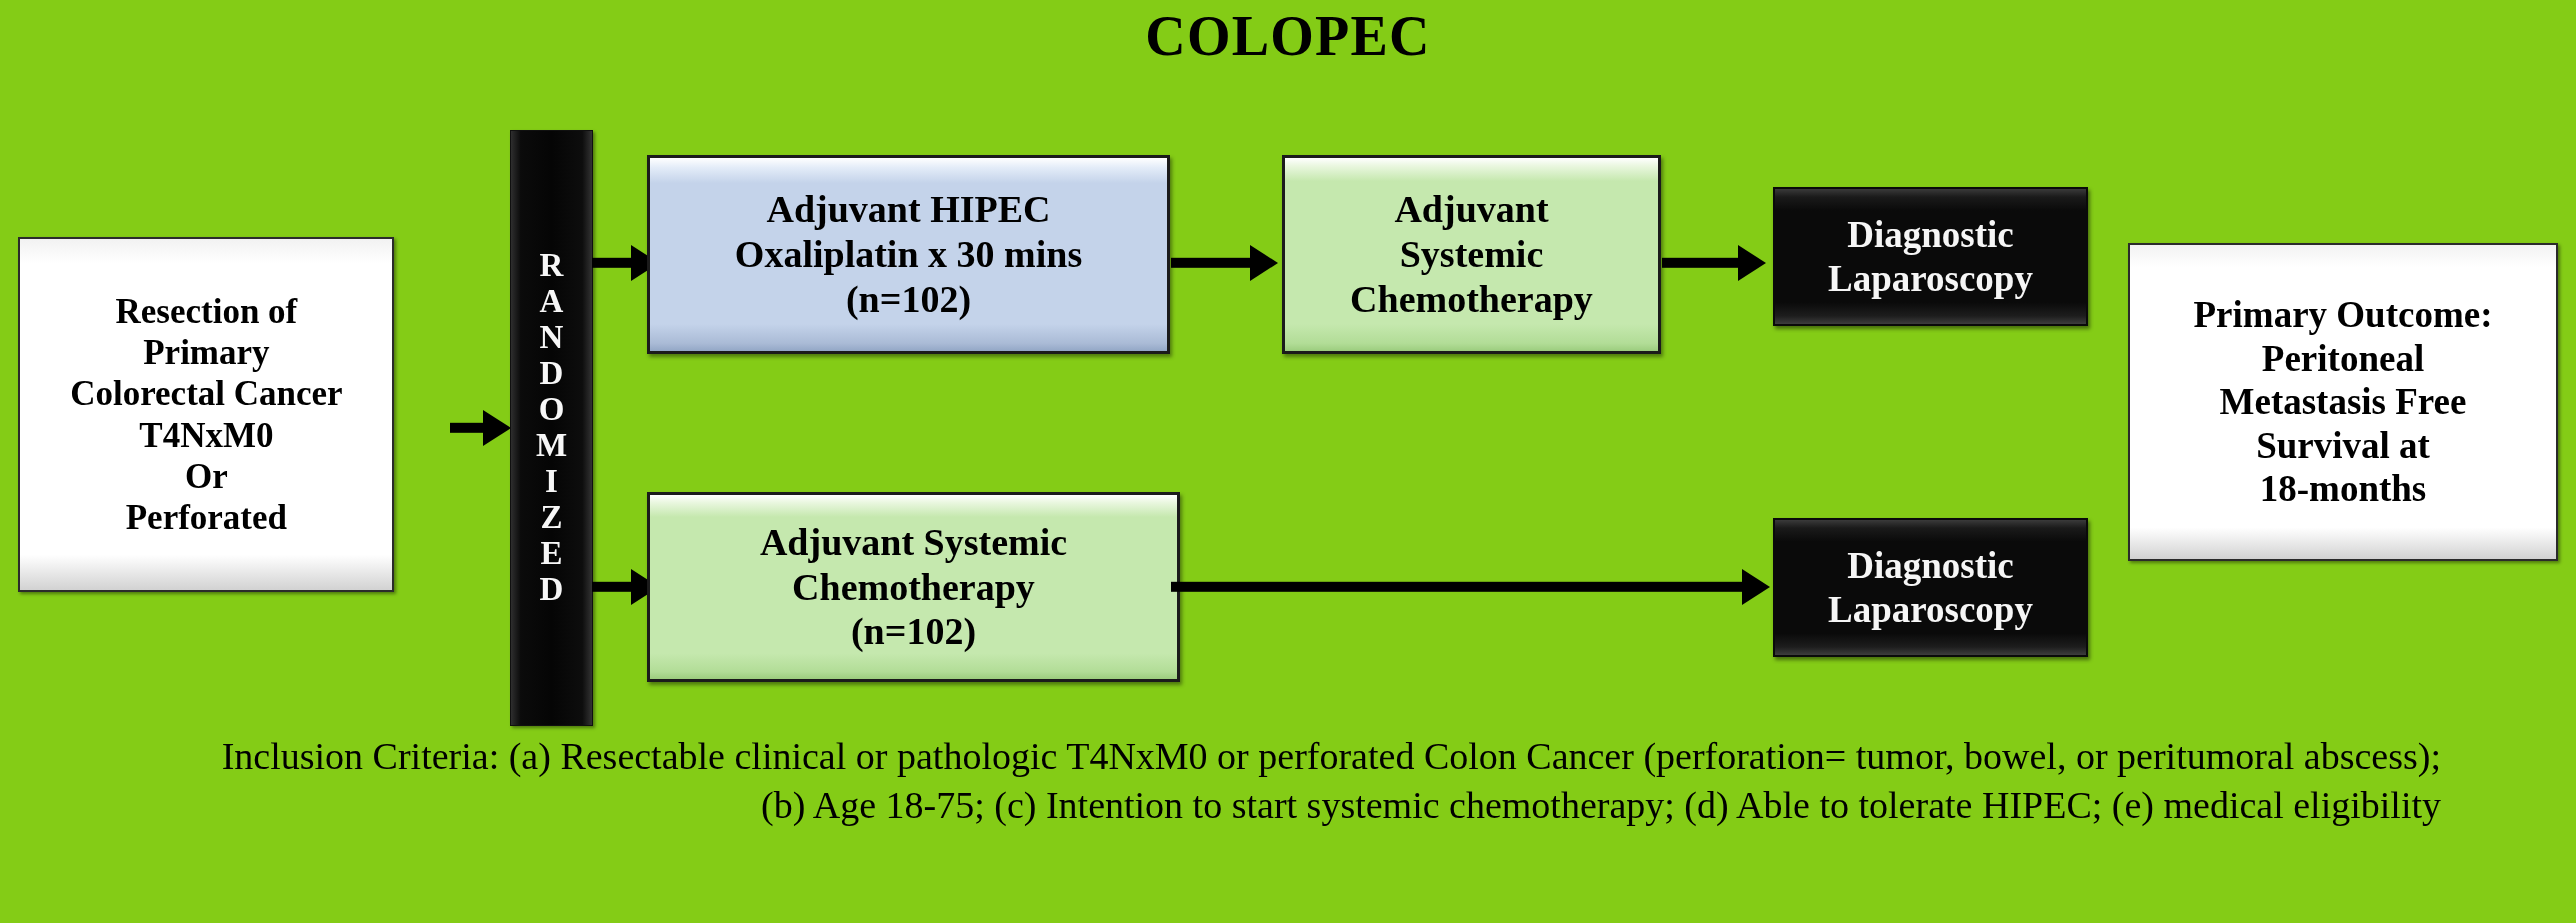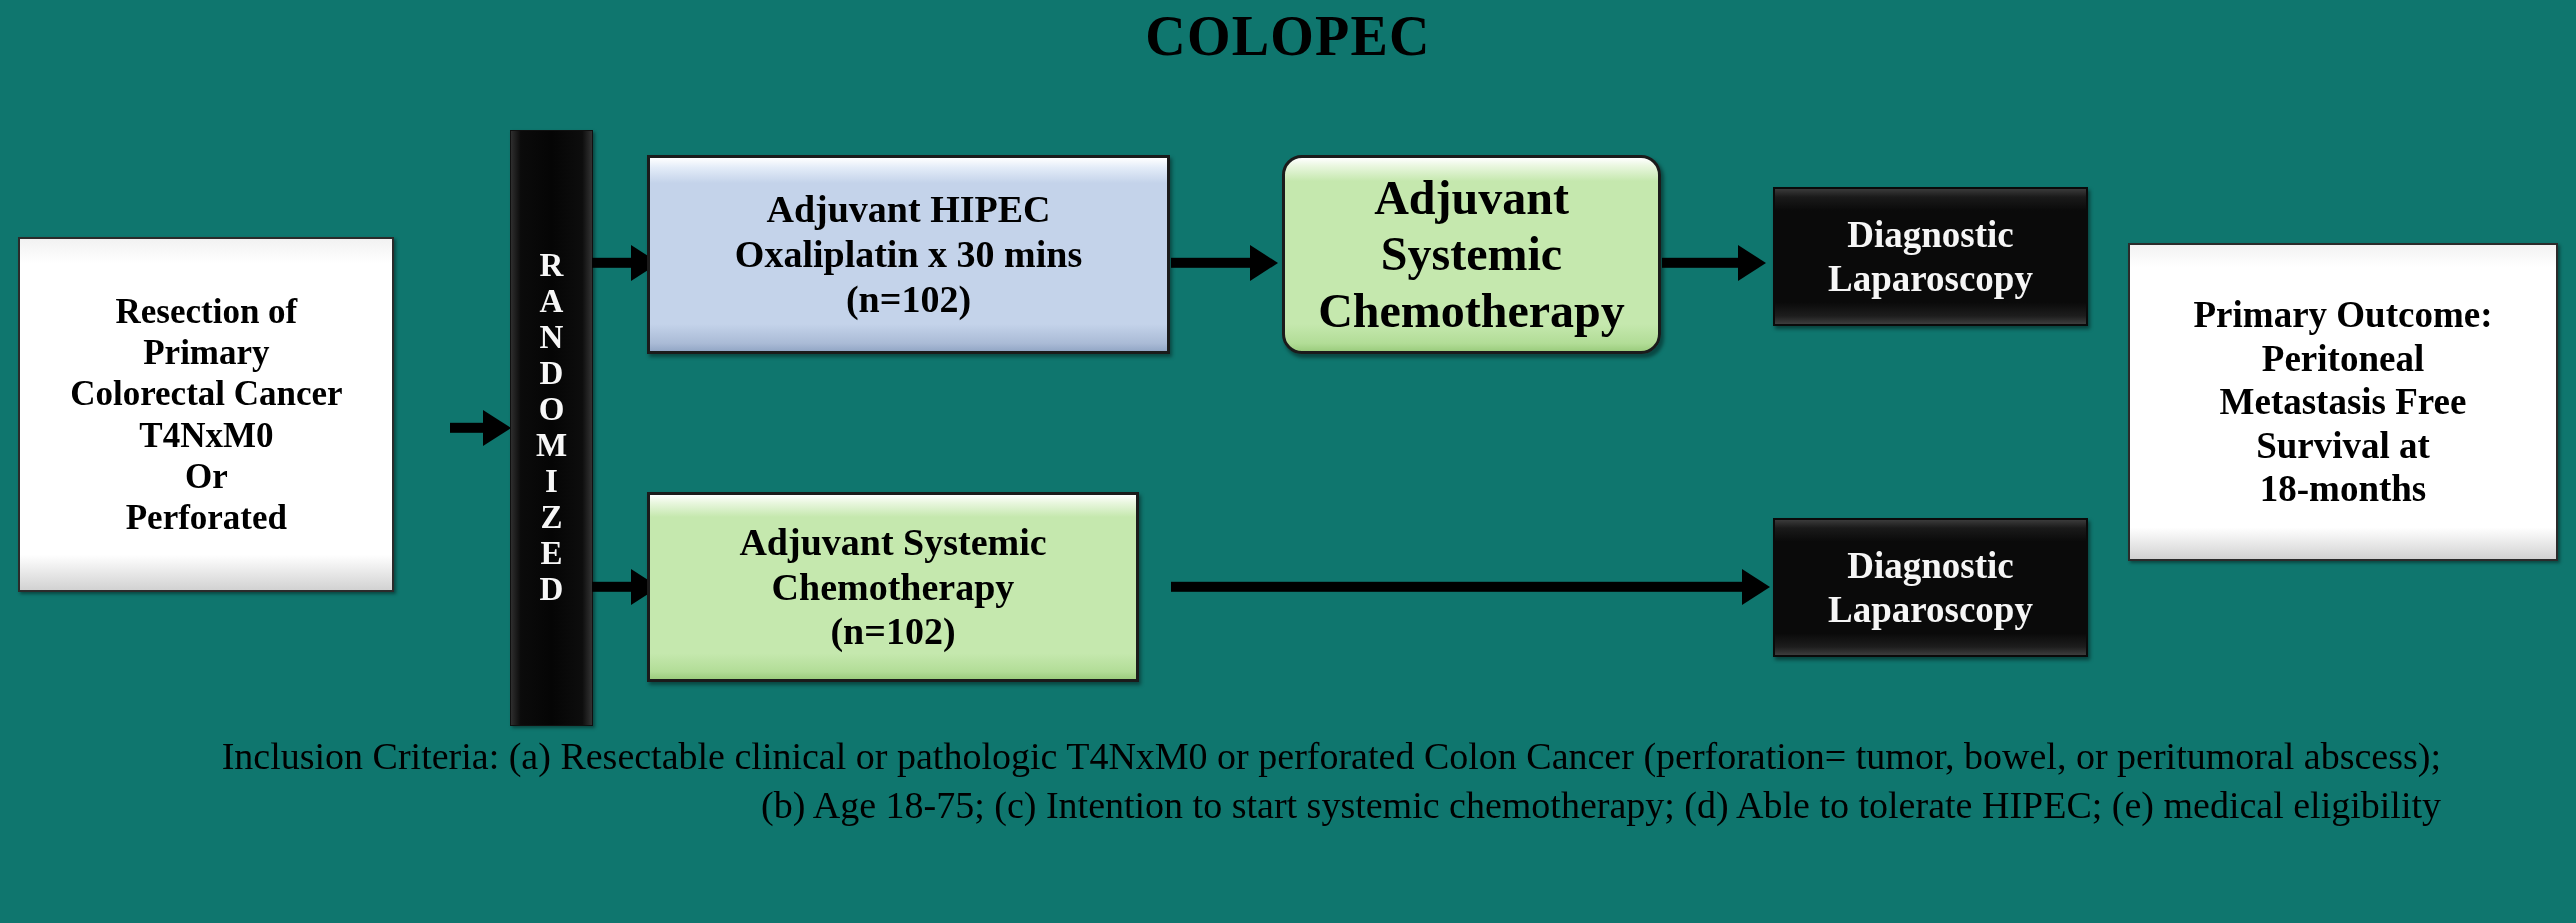--- a/index.html
+++ b/index.html
@@ -9,21 +9,21 @@
   }
   body {
     font-family: "Liberation Serif", "DejaVu Serif", serif;
     color: #000000;
   }
 
   #page {
     position: relative;
     width: 2576px;
     height: 924px;
-    background: #0f766e;
+    background: #84cc16;
     overflow: hidden;
   }
 
   
   #title {
     position: absolute;
     left: 0;
     top: 7.3px;
     width: 2576px;
     text-align: center;
@@ -179,42 +179,42 @@
     <div class="hdr">Adjuvant HIPEC</div>
     <div class="hdr">Oxaliplatin x 30 mins</div>
     <div class="sub">(n=102)</div>
   </div>
 
   <div class="arrow" style="left:1171px; top:263px; width:110px;">
     <div class="shaft" style="width:84px;"></div>
     <div class="head" style="left:79px;"></div>
   </div>
 
-  <div class="box green" style="left:1282px; top:155px; width:379px; height:199px; font-size:48px;border-radius:20px;">
+  <div class="box green" style="left:1282px; top:155px; width:379px; height:199px; font-size:38px;">
     <div class="hdr">Adjuvant</div>
     <div class="hdr">Systemic</div>
     <div class="hdr">Chemotherapy</div>
   </div>
 
   <div class="arrow" style="left:1662px; top:263px; width:110px;">
     <div class="shaft" style="width:81px;"></div>
     <div class="head" style="left:76px;"></div>
   </div>
 
   <div class="box black" style="left:1773px; top:187px; width:315px; height:139px; font-size:37px;">
     <div class="hdr">Diagnostic</div>
     <div class="hdr">Laparoscopy</div>
   </div>
 
   <div class="arrow" style="left:592px; top:587px; width:67px;">
     <div class="shaft" style="width:44px;"></div>
     <div class="head" style="left:39px;"></div>
   </div>
 
-  <div class="box green" style="left:647px; top:492px; width:492px; height:190px; font-size:38px;">
+  <div class="box green" style="left:647px; top:492px; width:533px; height:190px; font-size:38px;">
     <div class="hdr">Adjuvant Systemic</div>
     <div class="hdr">Chemotherapy</div>
     <div class="sub">(n=102)</div>
   </div>
 
   <div class="arrow" style="left:1171px; top:587px; width:606px;">
     <div class="shaft" style="width:576px;"></div>
     <div class="head" style="left:571px;"></div>
   </div>
 

